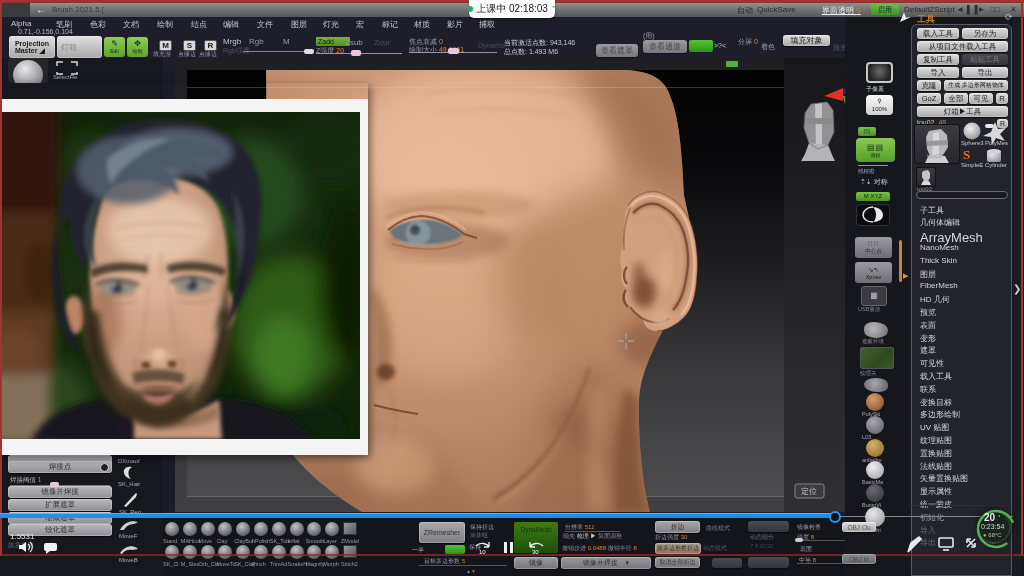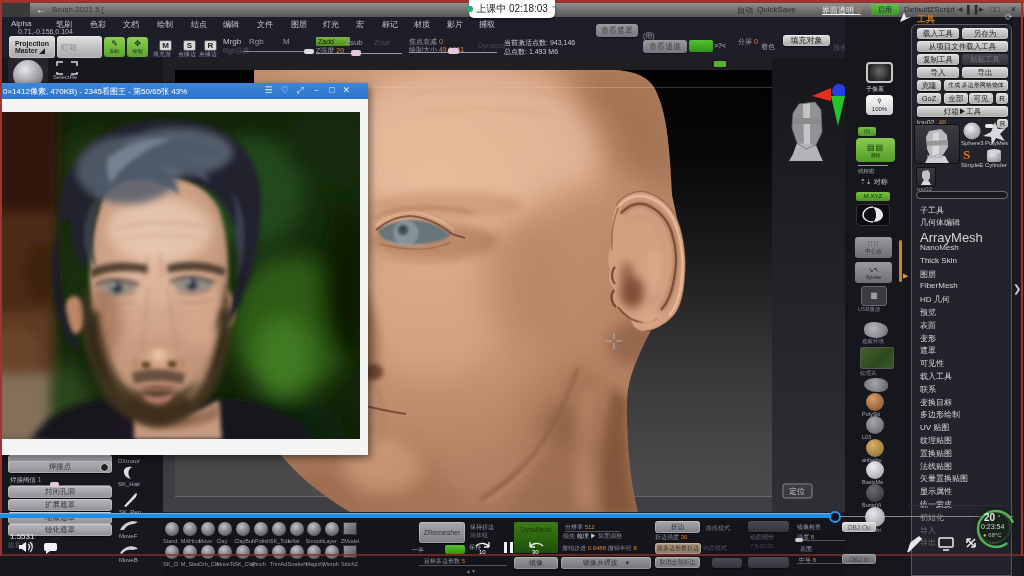--- a/index.html
+++ b/index.html
@@ -81,31 +81,31 @@
 
   <div class="txt" style="left:409px;top:37px;color:#9a9aa2;font-size:7px;">焦点衰减 <span style="color:#e08030;">0</span></div>
   <div class="txt" style="left:409px;top:45px;color:#9a9aa2;font-size:7px;">绘制大小 <span style="color:#e08030;">49.0651</span></div>
   <div class="abs" style="left:409px;top:52px;width:88px;height:1px;background:#999;"></div>
   <div class="abs" style="left:448px;top:48px;width:11px;height:6px;background:#e8c8d8;border-radius:2px;"></div>
   <div class="txt" style="left:478px;top:42px;color:#4a4a55;font-size:7px;">Dynamic</div>
 
   <div class="txt" style="left:504px;top:38px;color:#c8c8d0;font-size:7px;">当前激活点数: 943,146</div>
   <div class="txt" style="left:504px;top:47px;color:#c8c8d0;font-size:7px;">总点数: 1.493 M6</div>
 
-  <div class="zbtn dk" style="left:596px;top:24px;width:42px;height:13px;background:linear-gradient(180deg,#9a9aa0,#77777d);color:#444;">查看遮罩</div>
+  <div class="zbtn dk" style="left:596px;top:44px;width:42px;height:13px;background:linear-gradient(180deg,#9a9aa0,#77777d);color:#444;">查看遮罩</div>
   <div class="txt" style="left:643px;top:31px;color:#9a9aa2;font-size:7px;">(用)</div>
   <div class="zbtn dk" style="left:643px;top:40px;width:44px;height:13px;background:linear-gradient(180deg,#9a9aa0,#77777d);color:#444;">查看通道</div>
   <div class="abs" style="left:689px;top:40px;width:24px;height:12px;background:linear-gradient(180deg,#55c234,#2f9414);border-radius:2px;color:#0a2;font-size:7px;"></div>
   <div class="txt" style="left:714px;top:42px;color:#ccc;font-size:7px;">&gt;?&lt;</div>
   <div class="txt" style="left:738px;top:37px;color:#9a9aa2;font-size:7px;">分屏 <span style="color:#e08030;">0</span></div>
   <div class="txt" style="left:761px;top:42px;color:#9a9aa2;font-size:7px;">着色</div>
   <div class="zbtn" style="left:783px;top:35px;width:47px;height:11px;">填充对象</div>
   <div class="txt" style="left:833px;top:43px;color:#55555f;font-size:7px;">预览布尔渲染</div>
 
-  <div class="abs" style="left:163px;top:58px;width:682px;height:454px;background:#a16207;">
+  <div class="abs" style="left:175px;top:58px;width:682px;height:454px;background:#a16207;">
     <svg width="682" height="454" viewBox="0 0 682 454">
       <defs>
         <linearGradient id="gouter" x1="0" y1="0" x2="0" y2="1">
           <stop offset="0" stop-color="#1f1f23"></stop>
             <stop offset="1" stop-color="#404044"></stop>
         </linearGradient>
         <linearGradient id="gdoc" x1="0" y1="0" x2="0" y2="1">
           <stop offset="0" stop-color="#020202"></stop>
             <stop offset="0.2" stop-color="#08080a"></stop>
           <stop offset="0.45" stop-color="#1d1d1f"></stop>
@@ -347,21 +347,21 @@
   <div class="zbtn dk" style="left:748px;top:557px;width:41px;height:11px;font-size:6px;"></div>
   <div class="txt" style="left:799px;top:556px;color:#99a;font-size:6px;">中等 <span style="color:#e08030;">8</span></div>
   <div class="abs" style="left:797px;top:563px;width:80px;height:1px;background:#555;"></div>
   <div class="txt" style="left:860px;top:530px;color:#889;font-size:6px;">细分级别 ▾</div>
 
   <div class="abs" style="left:0;top:58px;width:163px;height:454px;background:#17171e;"></div>
   <div class="abs" style="left:0;top:512px;width:163px;height:64px;background:#17171e;"></div>
   <div id="ldock">
       <div class="zbtn" style="left: 8px; top: 455px; width: 104px; height: 12px; font-size: 7.5px; background: linear-gradient(rgb(185, 185, 189), rgb(142, 142, 148)); color: rgb(51, 51, 51);"></div>
       <div class="zbtn" style="left: 8px; top: 461px; width: 104px; height: 12px; font-size: 7.5px; background: linear-gradient(rgb(185, 185, 189), rgb(142, 142, 148)); color: rgb(51, 51, 51);">焊接点</div>
-      <div class="zbtn" style="left: 8px; top: 486px; width: 104px; height: 12px; font-size: 7.5px; background: linear-gradient(rgb(185, 185, 189), rgb(142, 142, 148)); color: rgb(51, 51, 51);">封闭孔洞</div>
+      <div class="zbtn" style="left: 8px; top: 486px; width: 104px; height: 12px; font-size: 7.5px; background: linear-gradient(rgb(185, 185, 189), rgb(142, 142, 148)); color: rgb(51, 51, 51);">镜像并焊接</div>
       <div class="zbtn" style="left: 8px; top: 499px; width: 104px; height: 12px; font-size: 7.5px; background: linear-gradient(rgb(185, 185, 189), rgb(142, 142, 148)); color: rgb(51, 51, 51);">扩展遮罩</div>
       <div class="zbtn" style="left: 8px; top: 512px; width: 104px; height: 12px; font-size: 7.5px; background: linear-gradient(rgb(185, 185, 189), rgb(142, 142, 148)); color: rgb(51, 51, 51);">缩减遮罩</div>
       <div class="zbtn" style="left: 8px; top: 524px; width: 104px; height: 12px; font-size: 7.5px; background: linear-gradient(rgb(185, 185, 189), rgb(142, 142, 148)); color: rgb(51, 51, 51);">锐化遮罩</div>
     </div>
 
   <div class="abs" style="left:8px;top:58px;width:40px;height:25px;background:#26262c;border-radius:3px;overflow:hidden;">
     <div class="abs" style="left:5px;top:2px;width:30px;height:30px;border-radius:50%;background:radial-gradient(circle at 40% 30%, #e8e8ea, #8a8a90 70%, #55555b);"></div>
   </div>
   <svg class="abs" style="left:55px;top:60px;" width="24" height="16" viewBox="0 0 24 16">
     <path d="M2,6 L2,2 L8,2 M16,2 L22,2 L22,6 M22,12 L22,14 L16,14 M8,14 L2,14 L2,12" fill="none" stroke="#d8d8dc" stroke-width="1.5"></path>
@@ -564,24 +564,20 @@
   <svg class="abs" style="left:975px;top:508px;z-index:46;" width="42" height="42" viewBox="0 0 42 42">
     <circle cx="21" cy="21" r="18" fill="none" stroke="#56b856" stroke-width="2.5" stroke-dasharray="90 24" stroke-dashoffset="-16" opacity="0.95"></circle>
   </svg>
   <div class="txt" style="left:984px;top:512px;color:#e8e8e8;font-size:10px;font-weight:bold;z-index:47;">20</div>
   <div class="txt" style="left:998px;top:514px;color:#cccccc;font-size:6px;z-index:47;">°</div>
   <div class="txt" style="left:981px;top:523px;color:#d8d8d8;font-size:7px;z-index:47;">0:23:54</div>
   <div class="txt" style="left:983px;top:532px;color:#bbb;font-size:6px;z-index:47;"><span style="color:#e0a020;">●</span> 68°C</div>
   <div class="txt" style="left:989px;top:539px;color:#999;font-size:7px;z-index:47;">⋯</div>
 
   <div class="abs" id="photowin" style="left:0;top:83px;width:368px;height:372px;box-shadow:2px 3px 8px rgba(0,0,0,.5);">
-    <div class="abs" style="left:0;top:0;width:368px;height:16px;background:linear-gradient(180deg,#3c85da,#2e75cc);display:flex;align-items:center;">
-      <span style="color:#fff;font-size:8px;margin-left:3px;white-space:nowrap;">0×1412像素, 470KB) - 2345看图王 - 第50/65张 43%</span>
-      <span style="position:absolute;right:10px;top:1px;color:#eaf2ff;font-size:9px;letter-spacing:8px;">☰♡⤢－□✕</span>
-    </div>
     <div class="abs" style="left:0;top:16px;width:368px;height:356px;background:#f4f4f4;"></div>
     <div class="abs" style="left:0;top:29px;width:360px;height:327px;">
       <svg width="360" height="327" viewBox="0 0 360 327">
         <defs>
           <linearGradient id="pbg" x1="0" y1="0" x2="0" y2="1">
             <stop offset="0" stop-color="#122409"></stop>
               <stop offset="0.5" stop-color="#18300e"></stop>
               <stop offset="1" stop-color="#112106"></stop>
           </linearGradient>
           <filter id="pb6" x="-60%" y="-60%" width="220%" height="220%">

